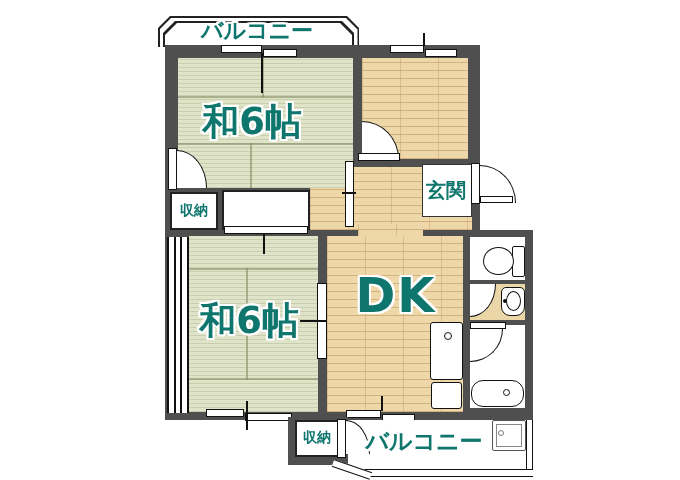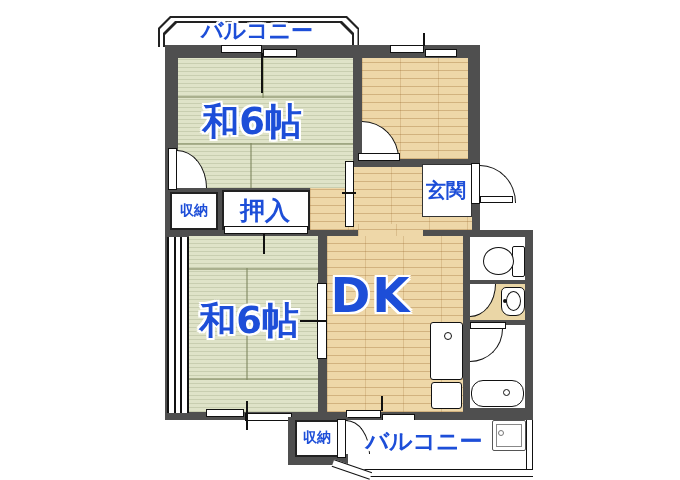--- a/index.html
+++ b/index.html
@@ -19,21 +19,21 @@
   .thinbox{background:#fff;border:1.5px solid #333;box-sizing:border-box;}
   .fix{position:absolute;background:#fff;border:1.5px solid #111;box-sizing:border-box;}
   .win{position:absolute;background:#fff;border:1px solid #111;box-sizing:border-box;}
   .leaf{position:absolute;background:#fff;border:1.2px solid #111;box-sizing:border-box;}
   .tick{position:absolute;background:#111;}
   .matline{position:absolute;background:rgba(125,135,95,.55);}
   .arc-tr{position:absolute;background:#fff;border-top:1.6px solid #111;border-right:1.6px solid #111;
           border-top-right-radius:100% 100%;box-sizing:border-box;}
   .arc-br{position:absolute;background:#fff;border-right:1.6px solid #111;border-bottom:1.6px solid #111;
           border-bottom-right-radius:100% 100%;box-sizing:border-box;}
-  .lbl{position:absolute;transform:translate(-50%,-50%);color:#1d4ed8;font-weight:900;white-space:nowrap;
+  .lbl{position:absolute;transform:translate(-50%,-50%);color:#0f766e;font-weight:900;white-space:nowrap;
        text-shadow:-2px -2px 0 #fff,2px -2px 0 #fff,-2px 2px 0 #fff,2px 2px 0 #fff,
                    0 -2px 0 #fff,0 2px 0 #fff,-2px 0 0 #fff,2px 0 0 #fff;}
   .dbl-h{position:absolute;background:#fff;border-top:1.6px solid #111;border-bottom:1.6px solid #111;box-sizing:border-box;}
   .dbl-v{position:absolute;background:#fff;border-left:1.6px solid #111;border-right:1.6px solid #111;box-sizing:border-box;}
   .cham{clip-path:polygon(12px 0,calc(100% - 12px) 0,100% 12px,100% 100%,0 100%,0 12px);}
 </style>
 </head>
 <body>
 
 <div class="plan">
@@ -123,19 +123,18 @@
   <div class="dbl-h" style="left:362px;top:469px;width:171px;height:8px;"></div>
   <div class="dbl-h" style="left:333px;top:459px;width:40px;height:8px;transform:rotate(19deg);transform-origin:left center;"></div>
   <div class="fix" style="left:492px;top:420px;width:34px;height:31px;border-color:#555;border-radius:2px;"></div>
   <div class="fix" style="left:496px;top:424px;width:26px;height:23px;border-color:#888;border-width:1px;"></div>
   <div class="fix" style="left:498px;top:430px;width:6px;height:6px;border-radius:50%;border-color:#777;border-width:1px;"></div>
 
   <div class="lbl" style="left:257px;top:31px;font-size:22px;font-weight:800;">バルコニー</div>
   <div class="lbl" style="left:252px;top:122px;font-size:37px;">和6帖</div>
   <div class="lbl" style="left:446px;top:190px;font-size:20px;font-weight:700;">玄関</div>
   <div class="lbl" style="left:194px;top:211px;font-size:14px;font-weight:700;">収納</div>
-  <div class="lbl" style="left:265px;top:210px;font-size:25px;">押入</div>
   <div class="lbl" style="left:249px;top:321px;font-size:37px;">和6帖</div>
-  <div class="lbl" style="left:371px;top:295px;font-size:48px;font-weight:800;letter-spacing:2px;">DK</div>
+  <div class="lbl" style="left:396px;top:295px;font-size:48px;font-weight:800;letter-spacing:2px;">DK</div>
   <div class="lbl" style="left:317px;top:438px;font-size:14px;font-weight:700;">収納</div>
   <div class="lbl" style="left:424px;top:441px;font-size:23px;font-weight:800;">バルコニー</div>
 
 </div>
 
 </body></html>

